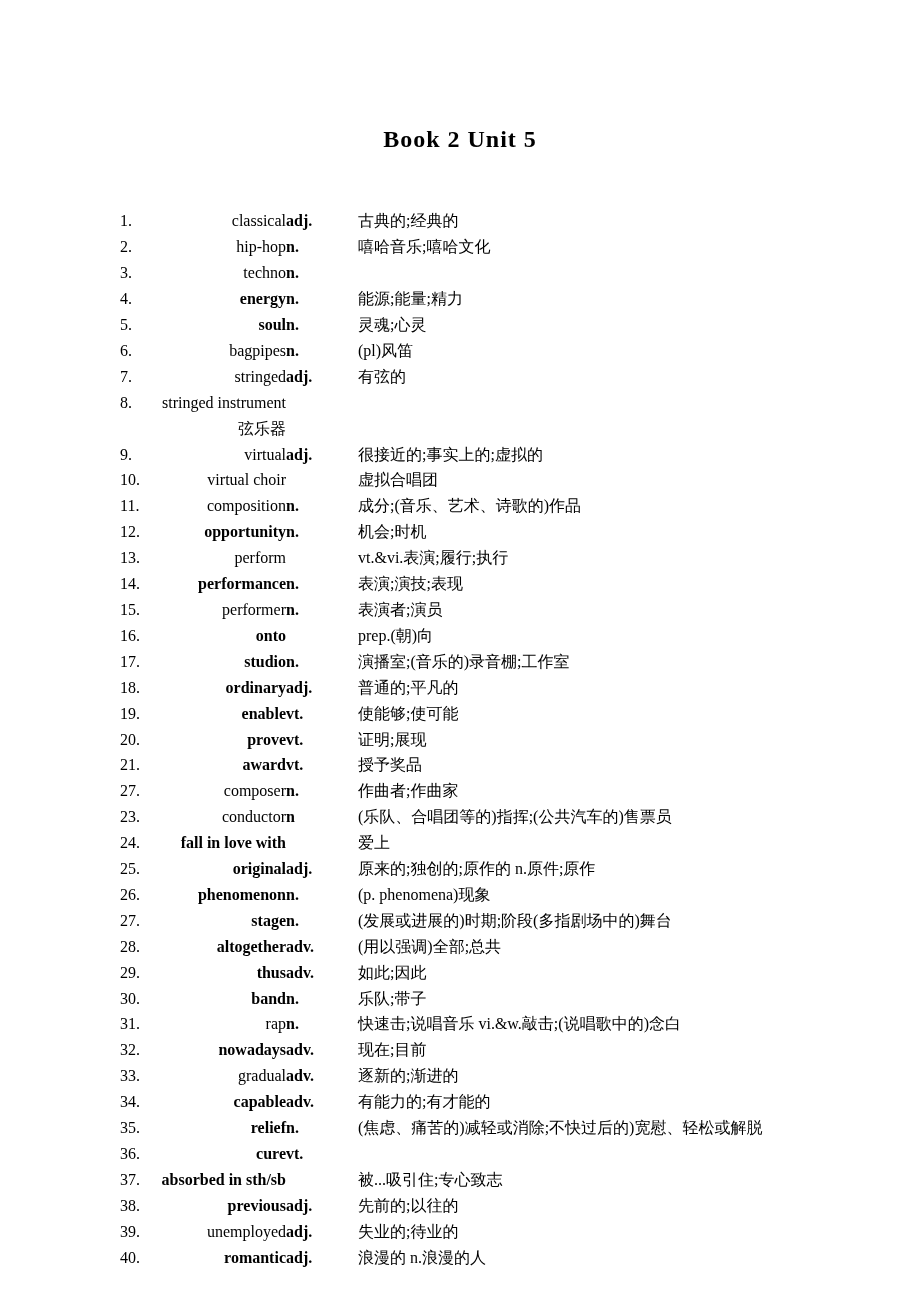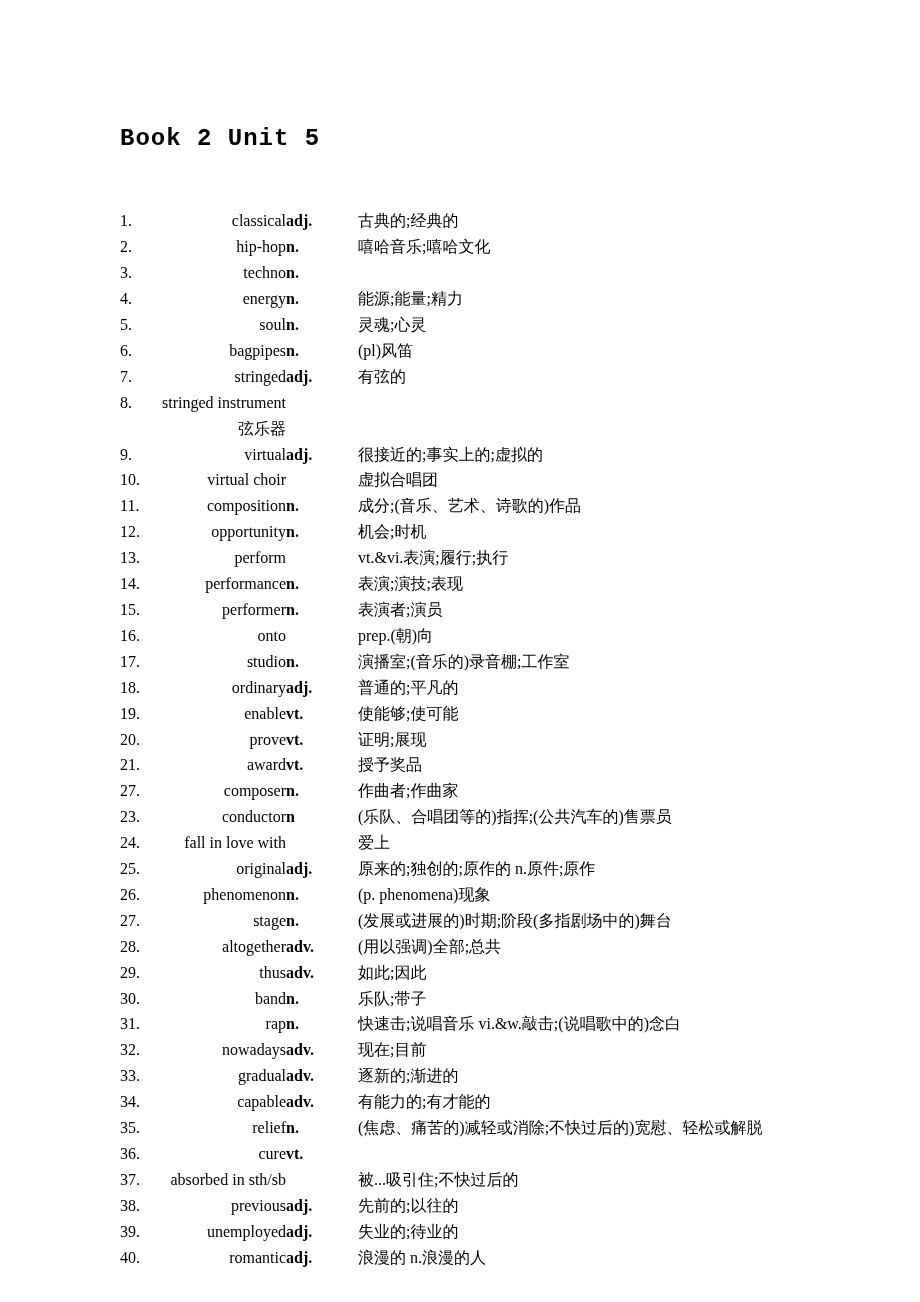--- a/index.html
+++ b/index.html
@@ -10,21 +10,22 @@
     body {
       background: #ffffff;
       font-family: "Times New Roman", "SimSun", serif;
       font-size: 16px;
       color: #000000;
       padding: 120px 120px 100px 120px;
       width: 920px;
       line-height: 1.6;
     }
     .title {
-      font-family: Liberation Mono, monospace;
+      text-align: center;
+      font-family: Liberation Serif, serif;
       font-size: 24px;
       font-weight: bold;
       margin-bottom: 50px;
       letter-spacing: 1px;
     }
     .vocab-list {
       display: flex;
       flex-direction: column;
     }
     .vocab-row {
@@ -36,21 +37,21 @@
       width: 36px;
       flex-shrink: 0;
       text-align: left;
     }
     .word {
       width: 130px;
       flex-shrink: 0;
       text-align: right;
     }
     .word.bold {
-      font-weight: normal;
+      font-weight: bold;
     }
     .pos {
       width: 40px;
       flex-shrink: 0;
       font-weight: bold;
     }
     .def {
       flex: 1;
       margin-left: 32px;
     }
@@ -270,21 +271,21 @@
     </div>
     <div class="vocab-row">
       <div class="num">36.</div>
       <div class="word bold">cure</div>
       <div class="pos">vt.</div>
     </div>
     <div class="vocab-row">
       <div class="num">37.</div>
       <div class="word bold">absorbed in sth/sb</div>
       <div class="pos"></div>
-      <div class="def">被...吸引住;不快过后的</div>
+      <div class="def">被...吸引住;专心致志</div>
     </div>
     <div class="vocab-row">
       <div class="num">38.</div>
       <div class="word bold">previous</div>
       <div class="pos">adj.</div>
       <div class="def">先前的;以往的</div>
     </div>
     <div class="vocab-row">
       <div class="num">39.</div>
       <div class="word">unemployed</div>

